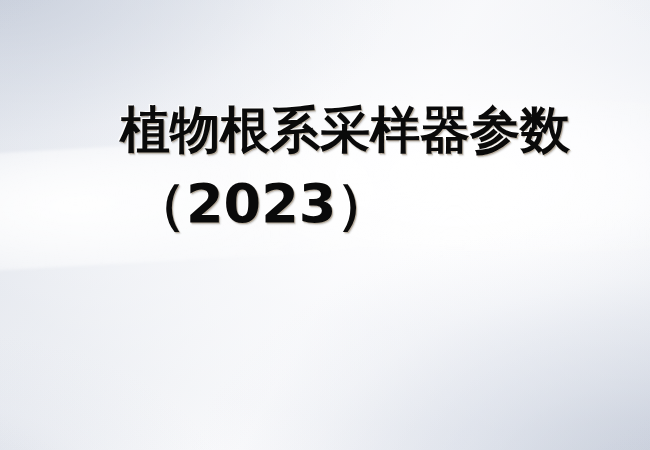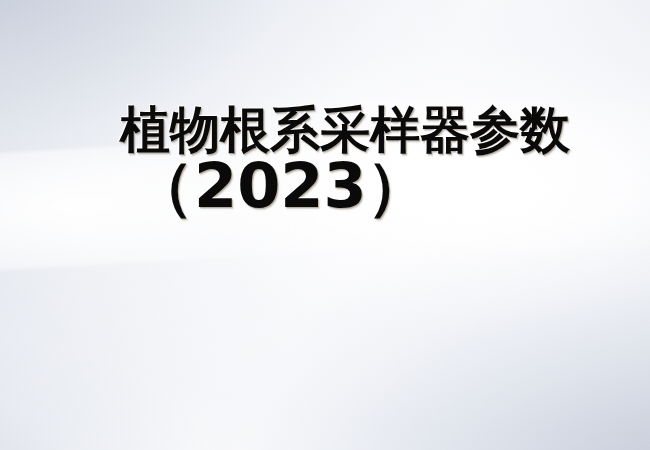--- a/index.html
+++ b/index.html
@@ -142,21 +142,22 @@
        1px  1px 0 rgba(120,86,40,0.30),
        1.5px 1.5px 1.5px rgba(60,55,45,0.22);
   }
   .title-line-1 {
     margin-left: 76px;
     font-size: 50px;
     letter-spacing: 0px;
   }
   .title-line-2 {
     margin-left: 88px;
-    font-size: 62px;
+    margin-top: 22px;
+    font-size: 54px;
     letter-spacing: 0px;
   }
 </style>
 </head>
 <body>
 
 <div id="slide">
 
   <div class="bg-base"></div>
   <div class="bg-corner-tl"></div>

